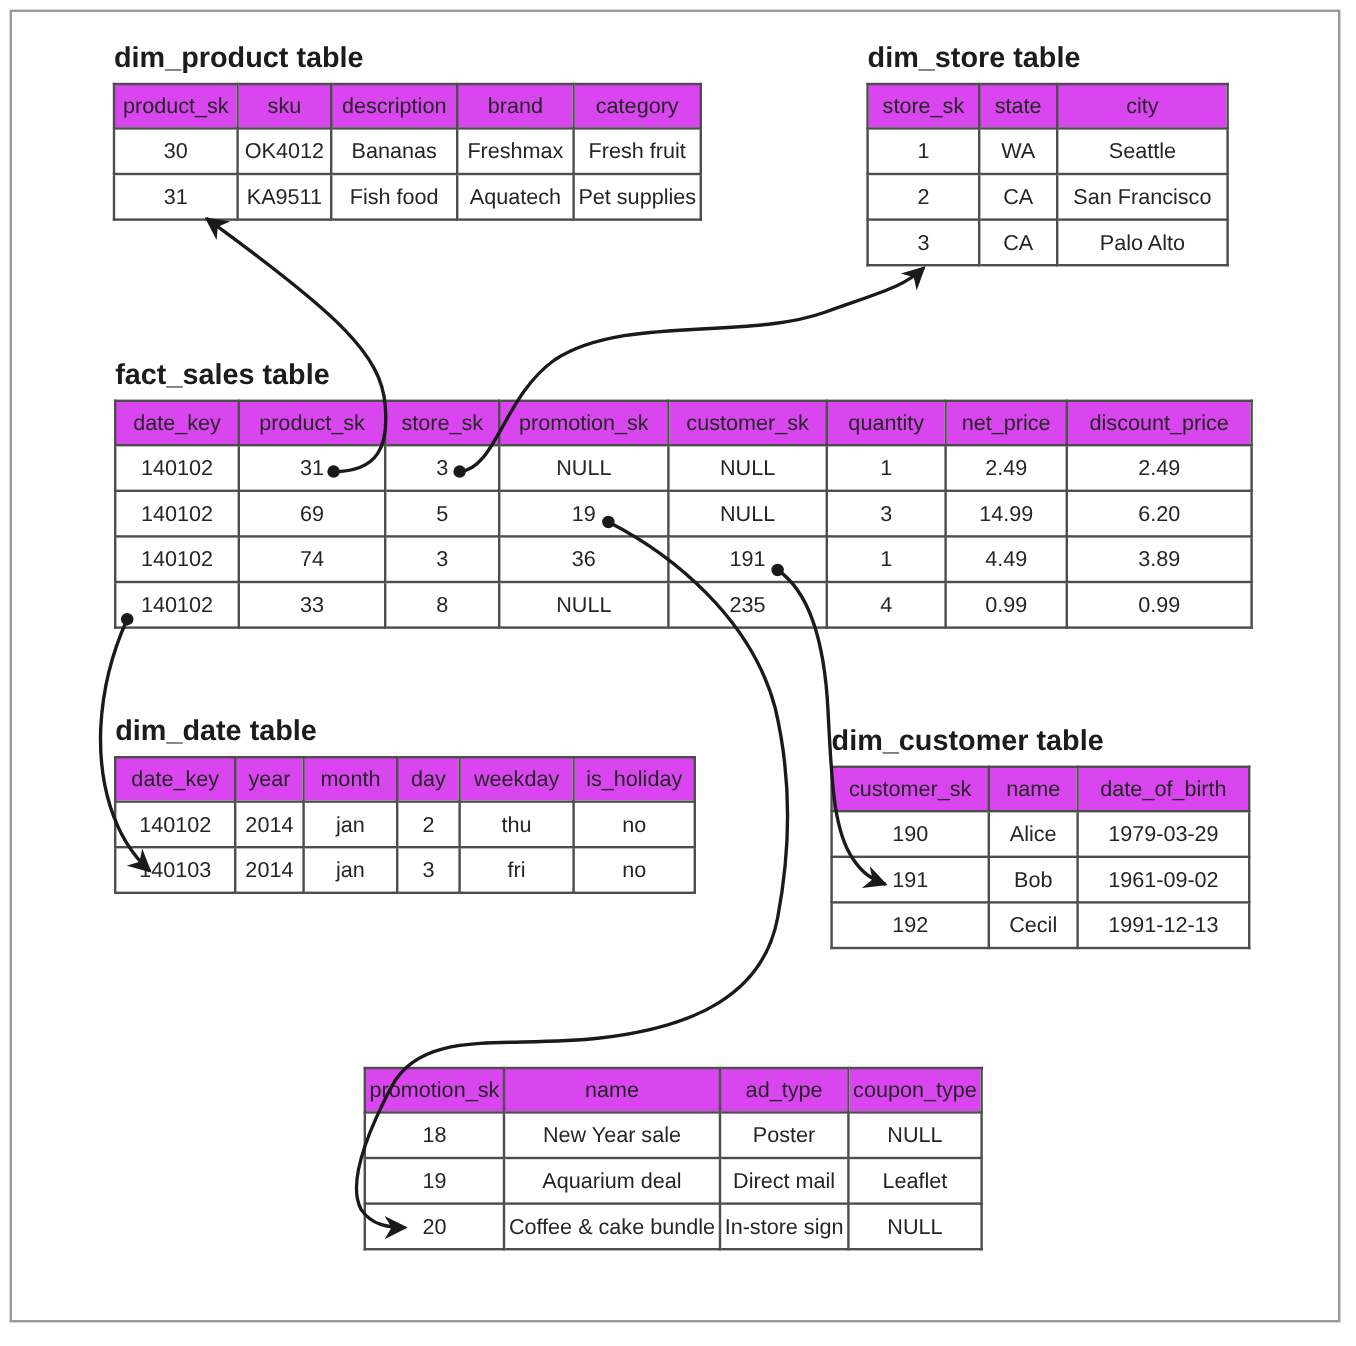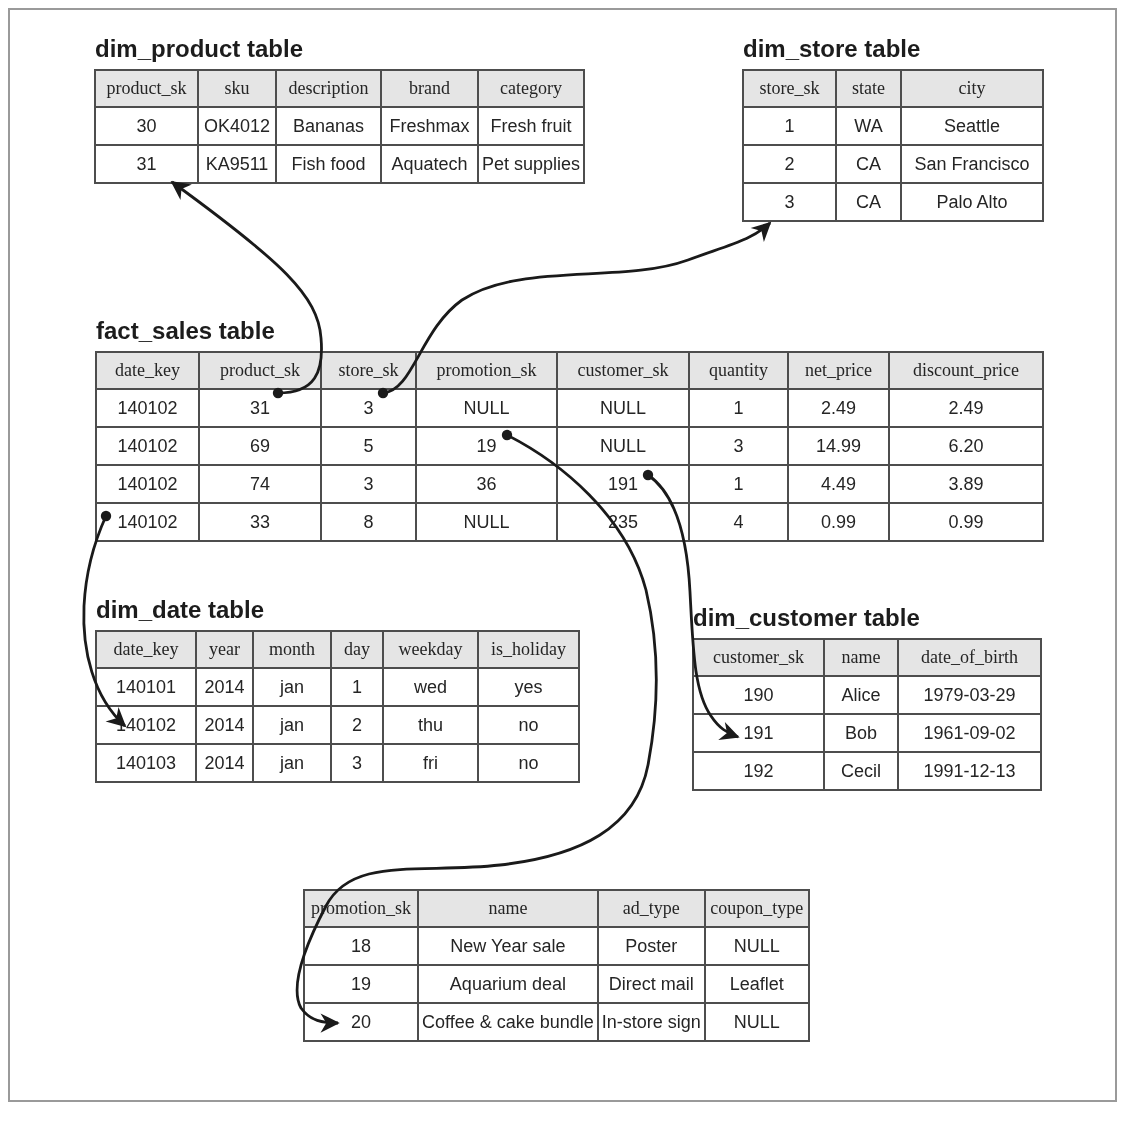--- a/index.html
+++ b/index.html
@@ -7,21 +7,21 @@
   #canvas { position: relative; width: 1130px; height: 1122px; overflow: hidden; background: #ffffff; }
   #frame { position: absolute; left: 8px; top: 8px; width: 1109px; height: 1094px;
            border: 2px solid #9a9a9a; box-sizing: border-box; }
   .tbl { position: absolute; }
   .tbl-title { font-size: 24px; font-weight: 600; color: #1c1c1c; line-height: 26px;
                margin: 0 0 7px 1px; white-space: nowrap; }
   table { border-collapse: collapse; table-layout: fixed; background: #ffffff; }
   th, td { border: 2px solid #4d4d4d; text-align: center; vertical-align: middle;
            font-size: 18px; color: #252525; padding: 0 3px; box-sizing: border-box;
            overflow: hidden; white-space: nowrap; }
-  th { background: #e5e5e5; font-weight: 400; height: 37px; font-family: Liberation Serif, serif; }
+  th { background: #d946ef; font-weight: 400; height: 37px; }
   td { background: #ffffff; height: 38px; }
   #arrow-layer { position: absolute; left: 0; top: 0; width: 1130px; height: 1122px;
                  pointer-events: none; }
   .rel-path { fill: none; stroke: #1a1a1a; stroke-width: 2.8px; }
   .fk-dot { fill: #1a1a1a; stroke: none; }
 </style>
 </head>
 <body>
 
 <div id="canvas">
@@ -59,21 +59,21 @@
             <td>31</td>
             <td>KA9511</td>
             <td>Fish food</td>
             <td>Aquatech</td>
             <td>Pet supplies</td>
           </tr>
         </tbody>
       </table>
   </div>
 
-  <div class="tbl" style="left:742px; top:36px;">
+  <div class="tbl" style="left:722px; top:36px;">
     <div class="tbl-title">dim_store table</div>
     <table>
       <colgroup>
           <col style="width:93px">
           <col style="width:65px">
           <col style="width:142px">
         </colgroup>
     <thead>
           <tr>
             <th>store_sk</th>
@@ -94,21 +94,21 @@
           </tr>
           <tr>
             <td>3</td>
             <td>CA</td>
             <td>Palo Alto</td>
           </tr>
         </tbody>
       </table>
   </div>
 
-  <div class="tbl" style="left:95px; top:318px;">
+  <div class="tbl" style="left:95px; top:300px;">
     <div class="tbl-title">fact_sales table</div>
     <table>
       <colgroup>
           <col style="width:103px">
           <col style="width:122px">
           <col style="width:95px">
           <col style="width:141px">
           <col style="width:132px">
           <col style="width:99px">
           <col style="width:101px">
@@ -187,28 +187,20 @@
             <th>date_key</th>
             <th>year</th>
             <th>month</th>
             <th>day</th>
             <th>weekday</th>
             <th>is_holiday</th>
           </tr>
         </thead>
         <tbody>
           <tr>
-            <td>140101</td>
-            <td>2014</td>
-            <td>jan</td>
-            <td>1</td>
-            <td>wed</td>
-            <td>yes</td>
-          </tr>
-          <tr>
             <td>140102</td>
             <td>2014</td>
             <td>jan</td>
             <td>2</td>
             <td>thu</td>
             <td>no</td>
           </tr>
           <tr>
             <td>140103</td>
             <td>2014</td>

